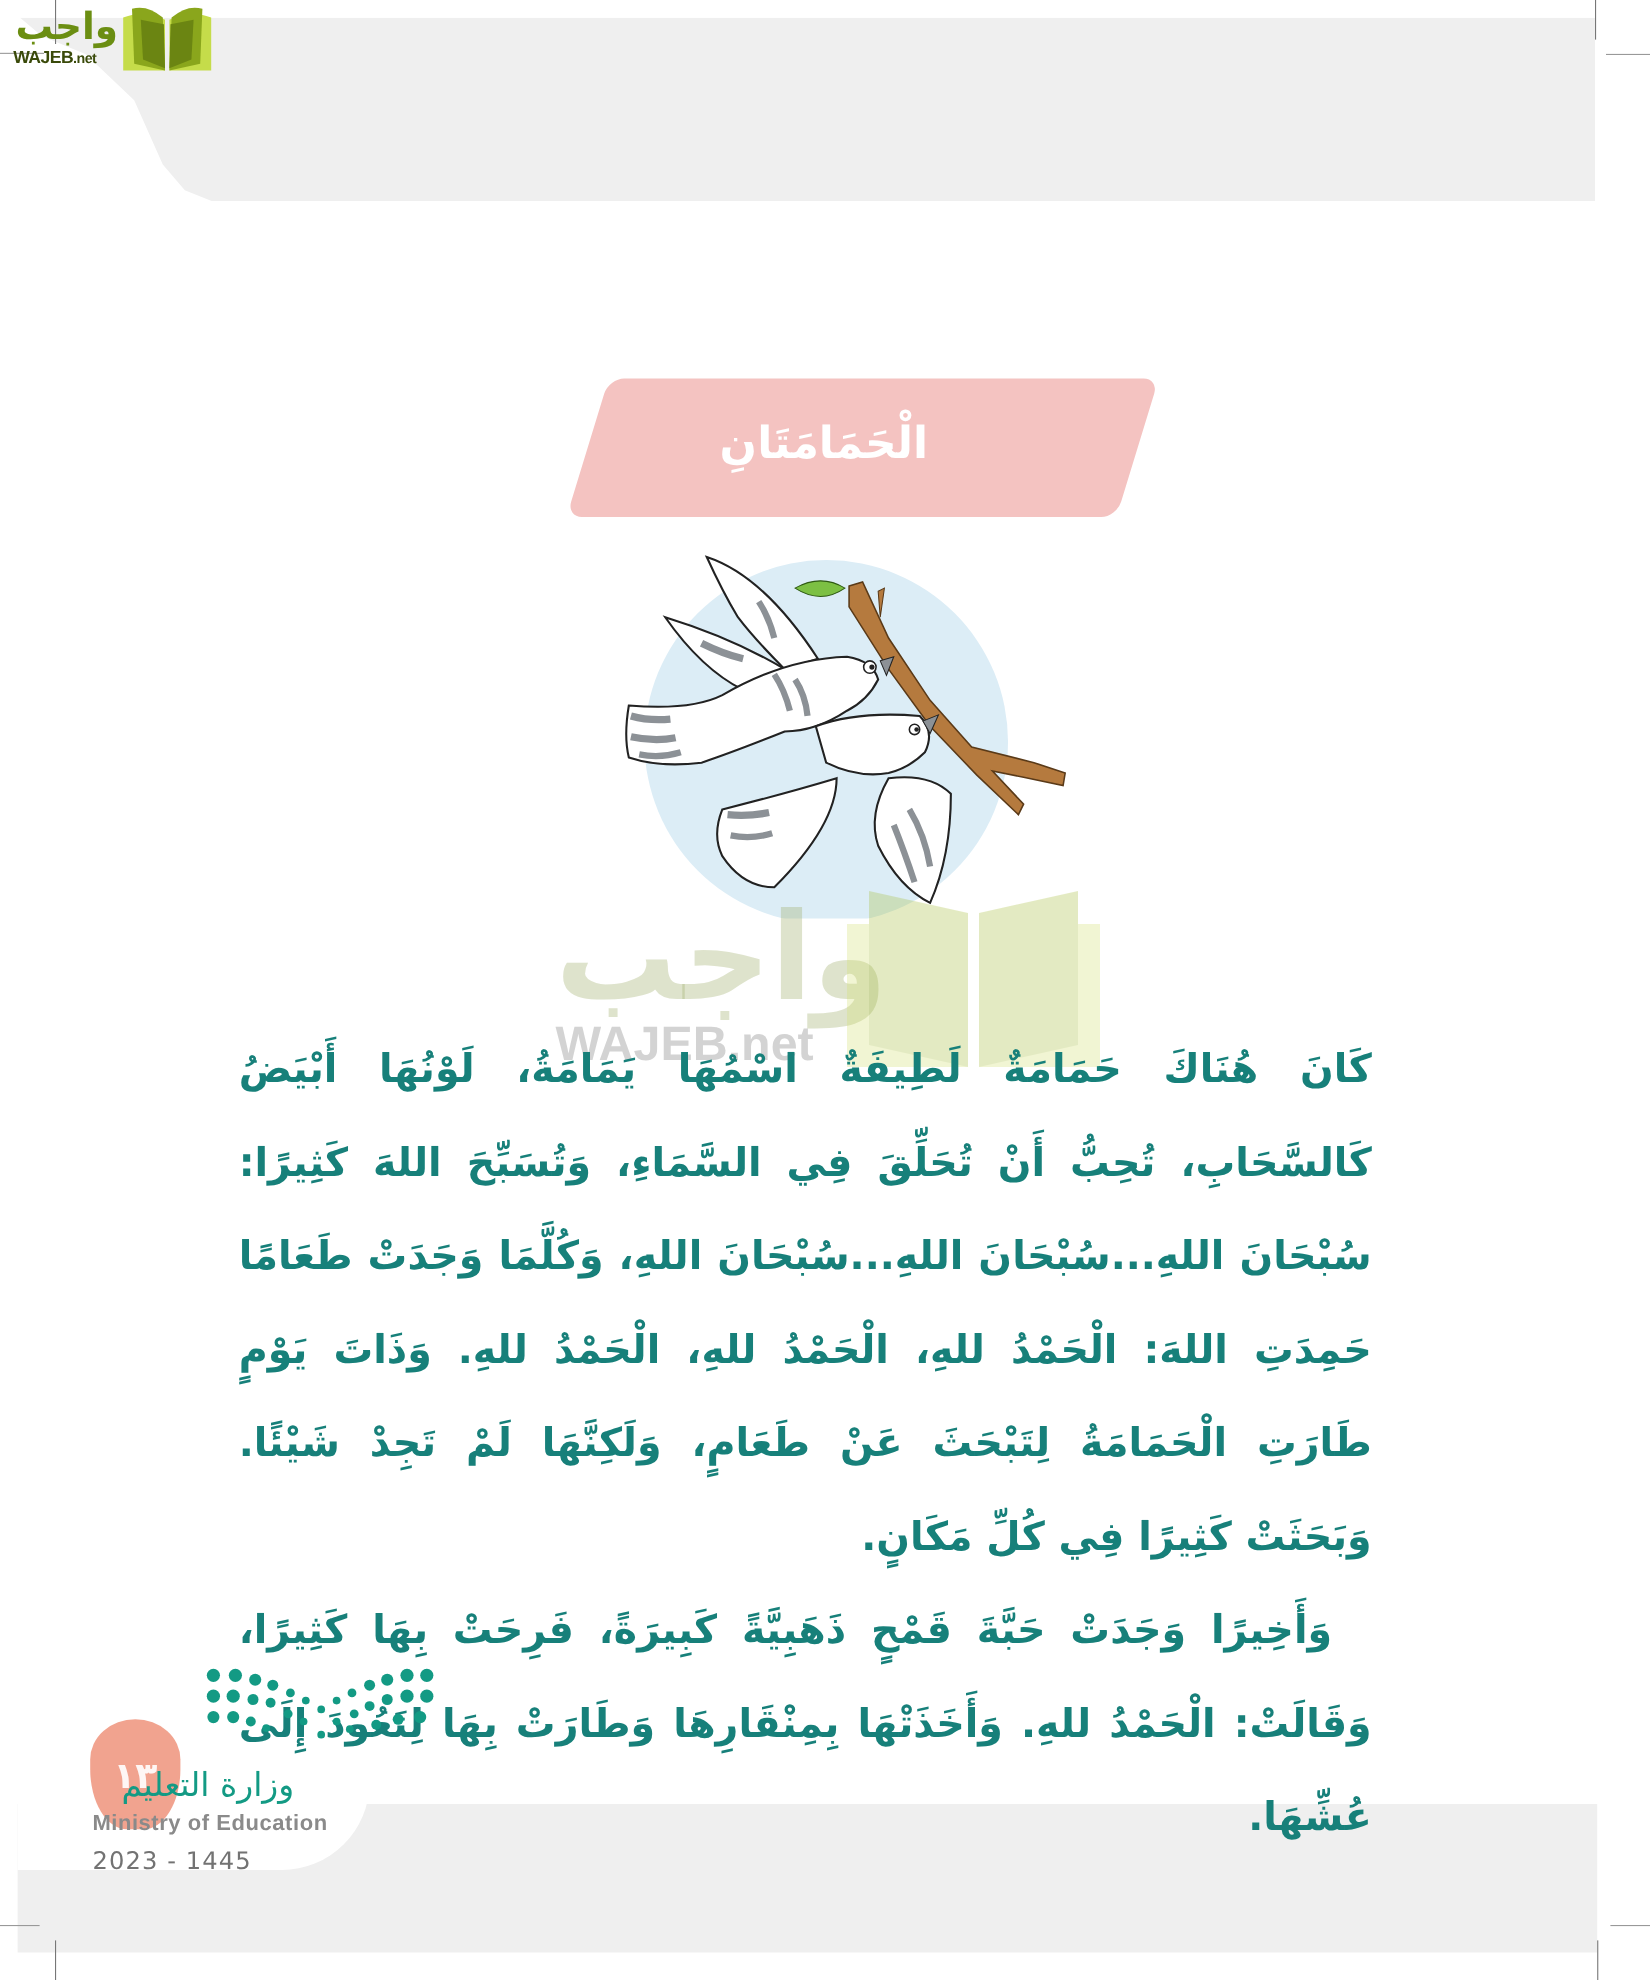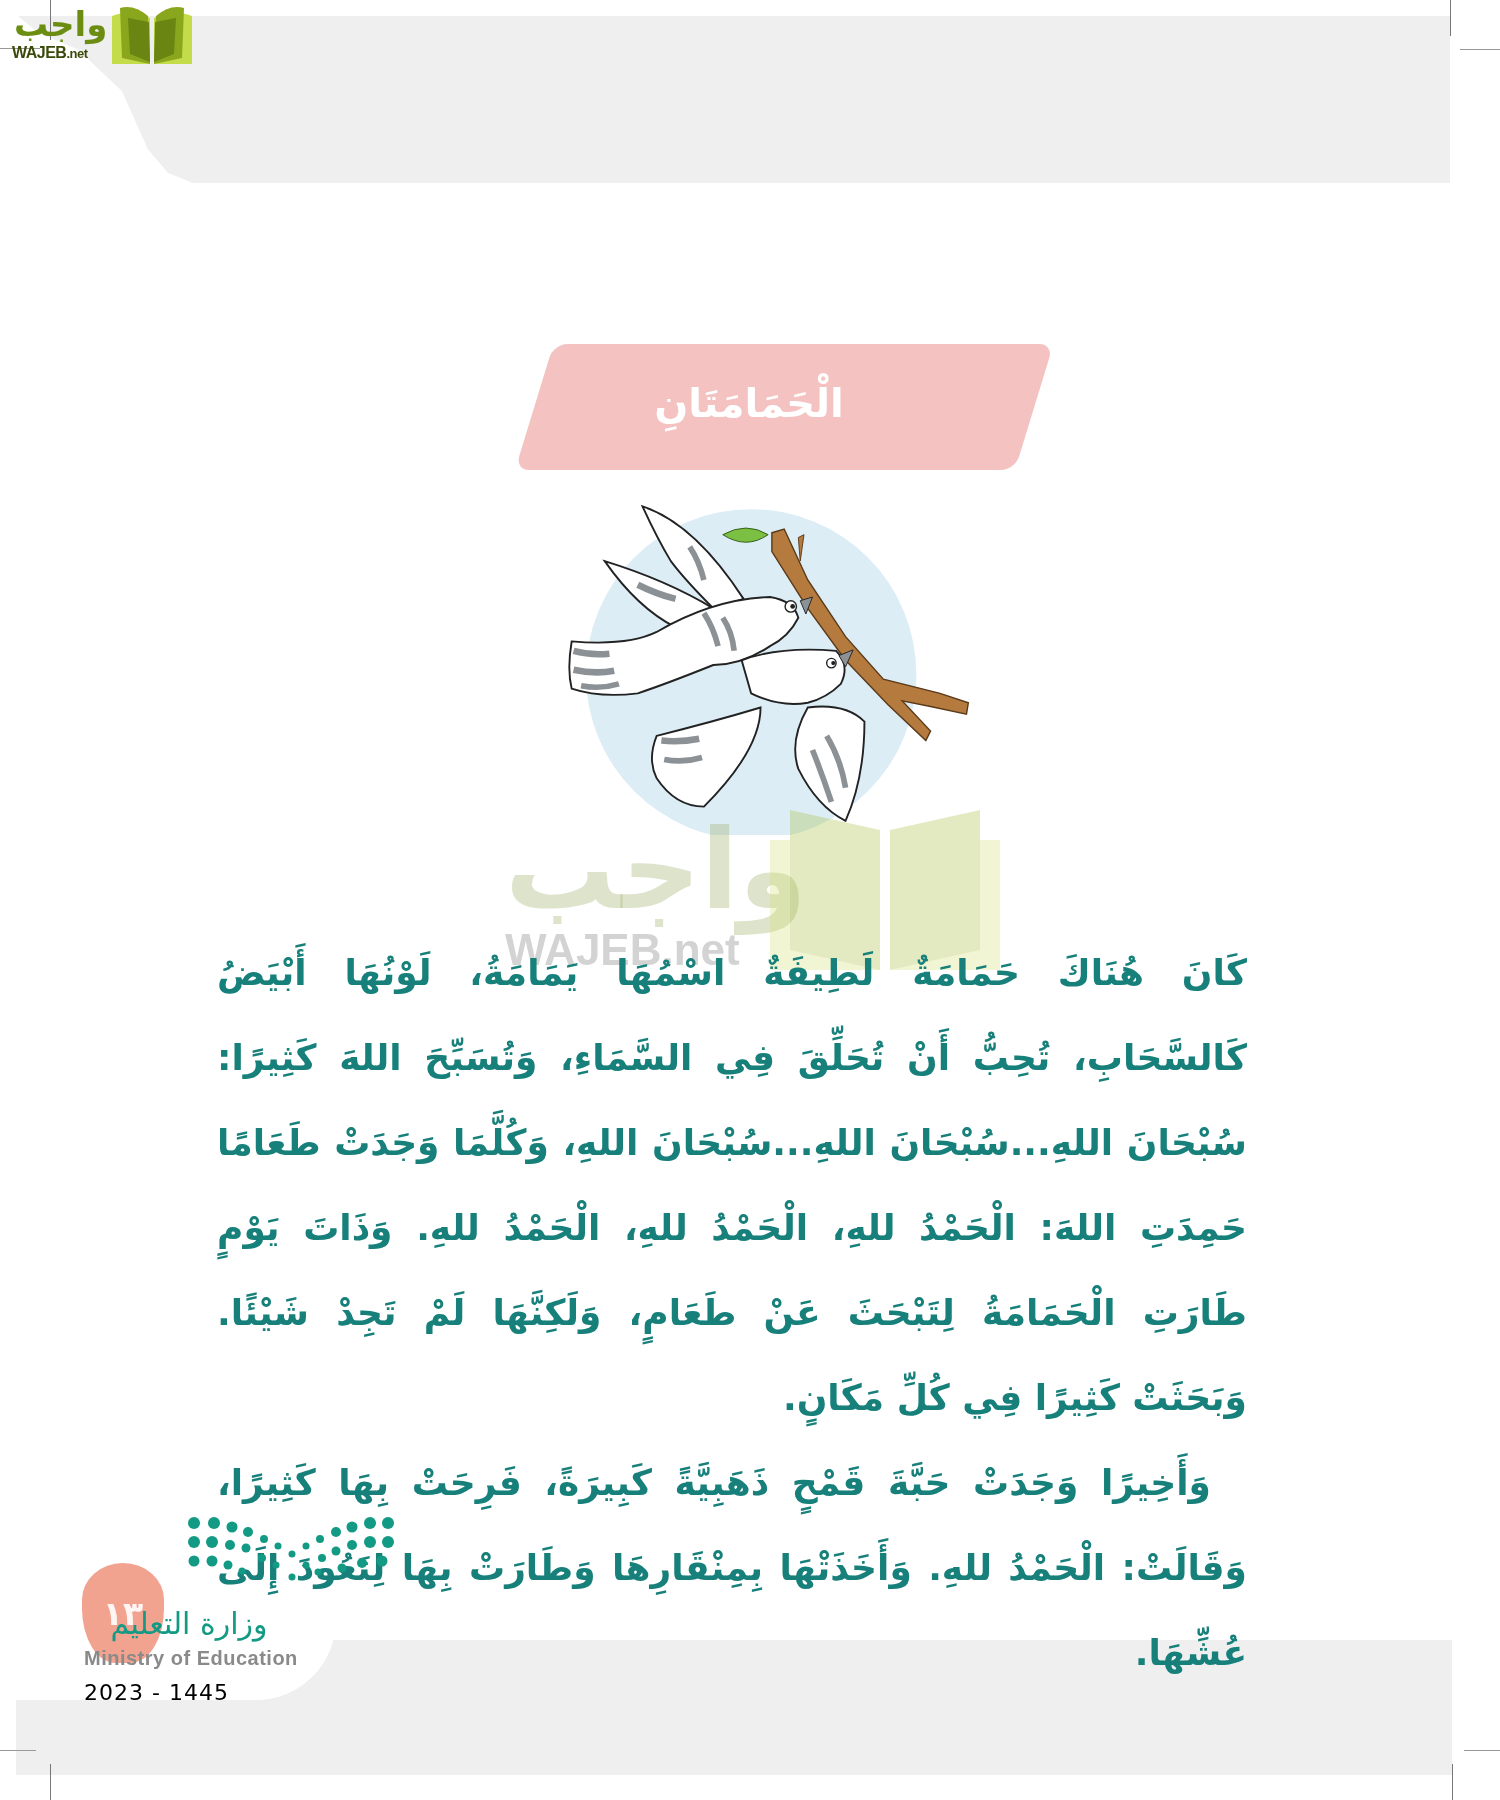--- a/index.html
+++ b/index.html
@@ -86,21 +86,21 @@
     .moe-ar {
       position: absolute; left: 84px; top: 1606px; width: 210px;
       font-size: 30px; color: #139a84; direction: rtl; text-align: center;
       font-family: "DejaVu Sans", sans-serif; line-height: 36px;
     }
     .moe-en {
       position: absolute; left: 84px; top: 1647px; font-size: 20px; color: #8a8a8a;
       font-family: "Liberation Sans", sans-serif; letter-spacing: 0.5px; font-weight: bold;
     }
     .moe-year {
-      position: absolute; left: 84px; top: 1680px; font-size: 22px; color: #000000;
+      position: absolute; left: 84px; top: 1680px; font-size: 22px; color: #737373;
       font-family: "DejaVu Sans", sans-serif; letter-spacing: 1px;
     }
     .page-badge {
       position: absolute; left: 82px; top: 1563px; width: 82px; height: 100px;
       background: rgba(238,140,115,0.8);
       border-radius: 55% 55% 45% 45% / 40% 40% 60% 60%;
       display: flex; align-items: center; justify-content: center;
       color: rgba(255,255,255,0.9); font-size: 33px; font-weight: bold;
       font-family: "DejaVu Sans", sans-serif;
     }

